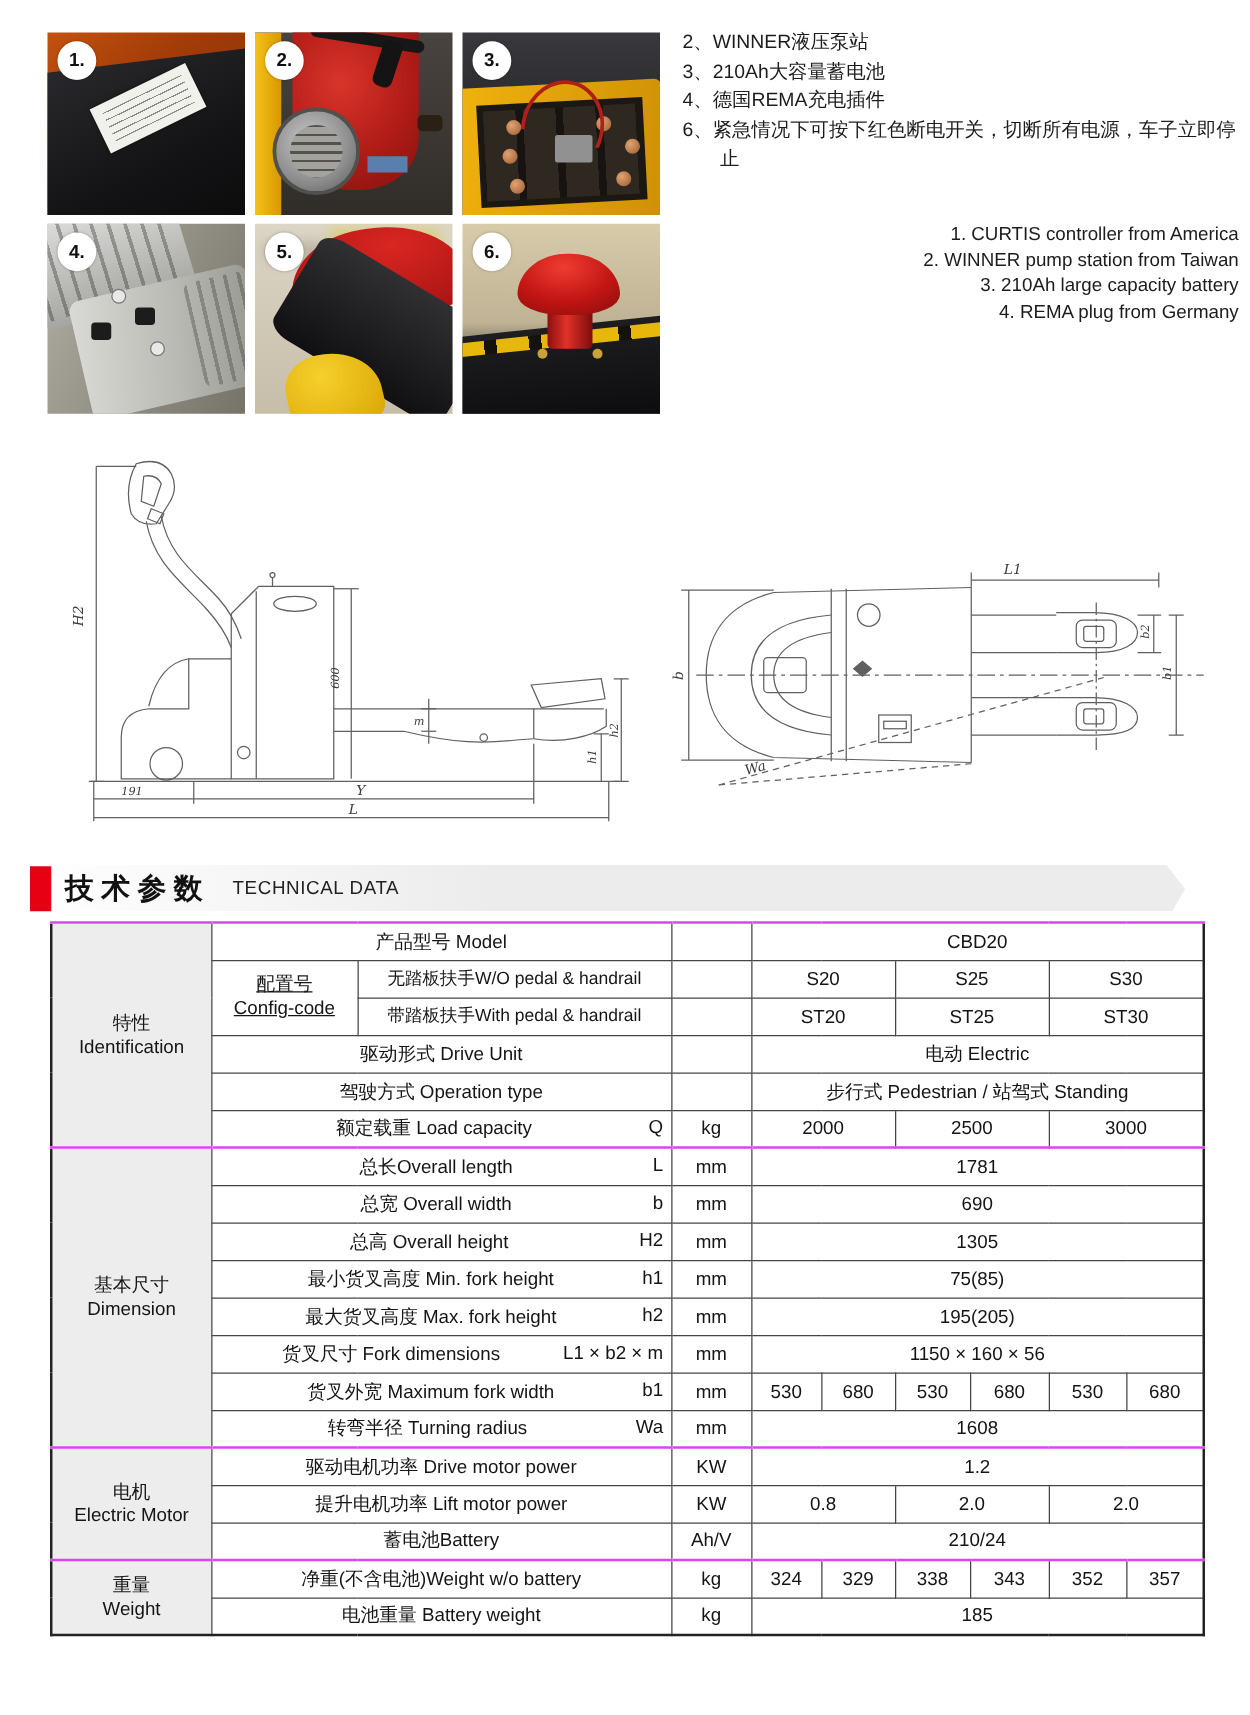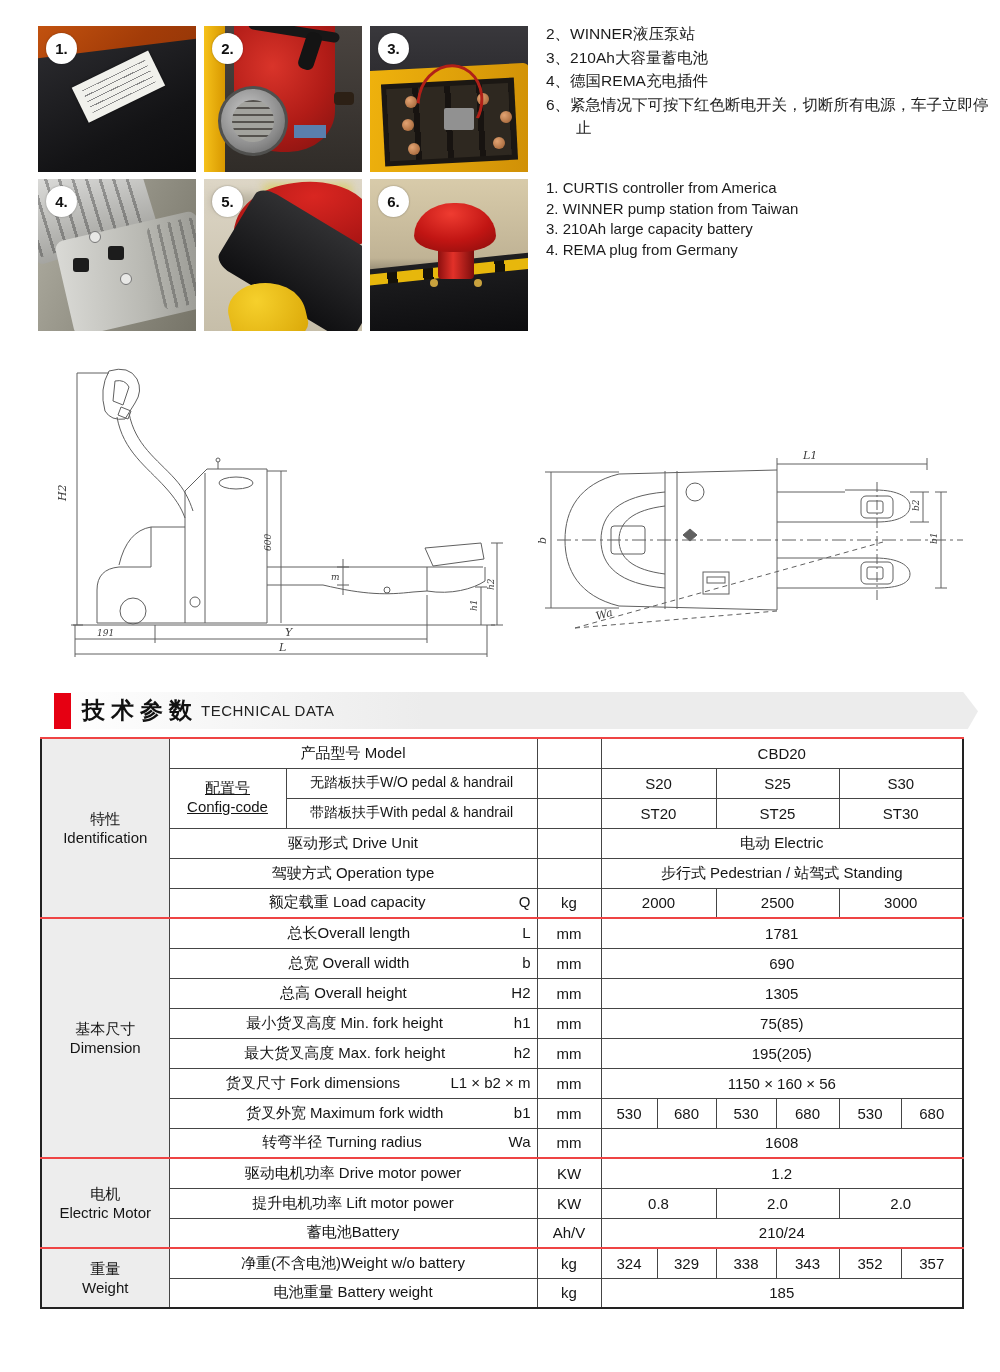--- a/index.html
+++ b/index.html
@@ -88,47 +88,47 @@
               background:radial-gradient(90% 100% at 45% 22%,#ef3c31,#c11513 55%,#870d0c); }
   .p6 .f1,.p6 .f2 { width:8px; height:8px; border-radius:50%; background:#c9a23e; top:66%; }
   .p6 .f1 { left:38%; } .p6 .f2 { left:66%; }
 
   
   .feat-zh { position:absolute; left:546px; top:22px; width:448px; font-size:15.5px;
              line-height:1.52; color:#1c1c1c; }
   .feat-zh .fi { padding-left:30px; text-indent:-30px; }
   .feat-en { position:absolute; left:546px; top:178px; width:445px; font-size:15px;
              line-height:1.3; color:#1c1c1c; }
-  .feat-en .fi { padding-left:23px; text-indent:-23px; margin-bottom:1px; }
+  .feat-en .fi { padding-left:23px; text-indent:-23px; margin-bottom:1px;text-align:right; }
 
   
   .drawing { position:absolute; }
   #side-view { left:35px; top:355px; }
   #top-view { left:515px; top:430px; }
   .drawline { stroke:#606060; stroke-width:1; fill:none; }
   .dim { font-family:"DejaVu Serif",serif; font-style:italic; font-size:11px; fill:#3c3c3c; stroke:none; }
   .dim-sm { font-size:9px; }
 
   
-  .tech-header { position:absolute; left:54px; top:691px; width:924px; height:39px; }
+  .tech-header { position:absolute; left:24px; top:691px; width:924px; height:39px; }
   .tech-bar { position:absolute; left:0; top:1px; width:100%; height:37px;
               background:linear-gradient(90deg,rgba(236,236,236,0) 0%,#ececec 40%);
               clip-path:polygon(0 0,98.4% 0,100% 52%,98.9% 100%,0 100%); }
   .tech-inner { position:relative; display:flex; align-items:center; height:100%; }
   .red-sq { width:17px; height:36px; background:#e60012; margin-right:11px; }
   .t-zh { font-size:23px; font-weight:bold; letter-spacing:6px; color:#111; }
-  .t-en { font-size:15px; color:#222; margin-left:3px; letter-spacing:.5px; }
+  .t-en { font-size:15px; color:#222; margin-left:18px; letter-spacing:.5px; }
 
   
   #spec-table { position:absolute; left:40px; top:737px; border-collapse:collapse;
                 table-layout:fixed; width:922px; font-size:15px; }
   #spec-table td { border:1px solid #454545; height:30px; padding:0 6px; text-align:center;
                    color:#151515; overflow:hidden; }
   #spec-table { border:2px solid #222; }
-  #spec-table tr.gs td { border-top:2px solid #ef4444;margin-top:44px; }
+  #spec-table tr.gs td { border-top:2px solid #d946ef;margin-top:44px; }
   td.g { background:#ededed; white-space:pre-line; line-height:1.3; }
   td.p { text-align:left; padding:0 10px 0 12px; }
   td.p .sy { float:right; }
   td.pm { text-align:left; padding:0 10px 0 12px; white-space:pre-line; line-height:1.25;text-decoration:underline; }
   td.ps { text-align:left; padding:0 8px; font-size:14px; }
 </style>
 </head>
 <body>
 
 <div id="page">

